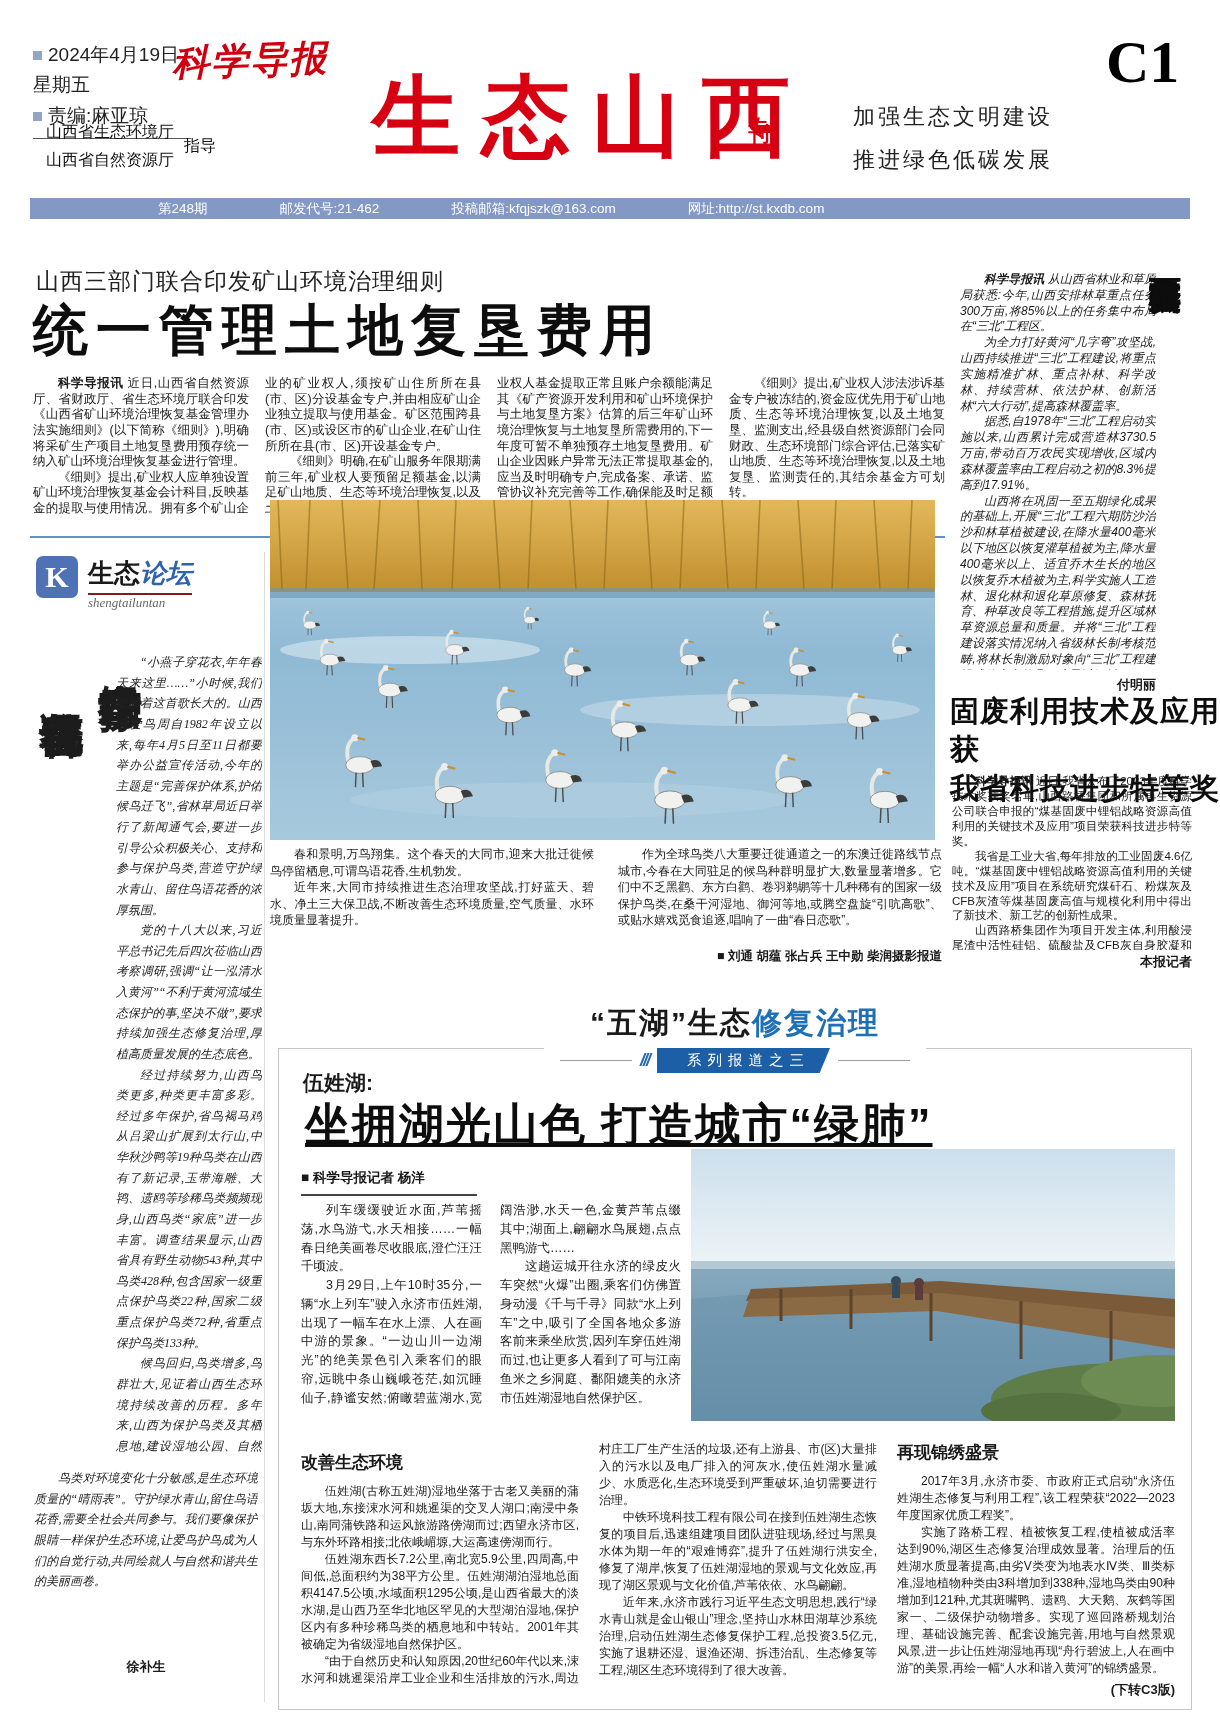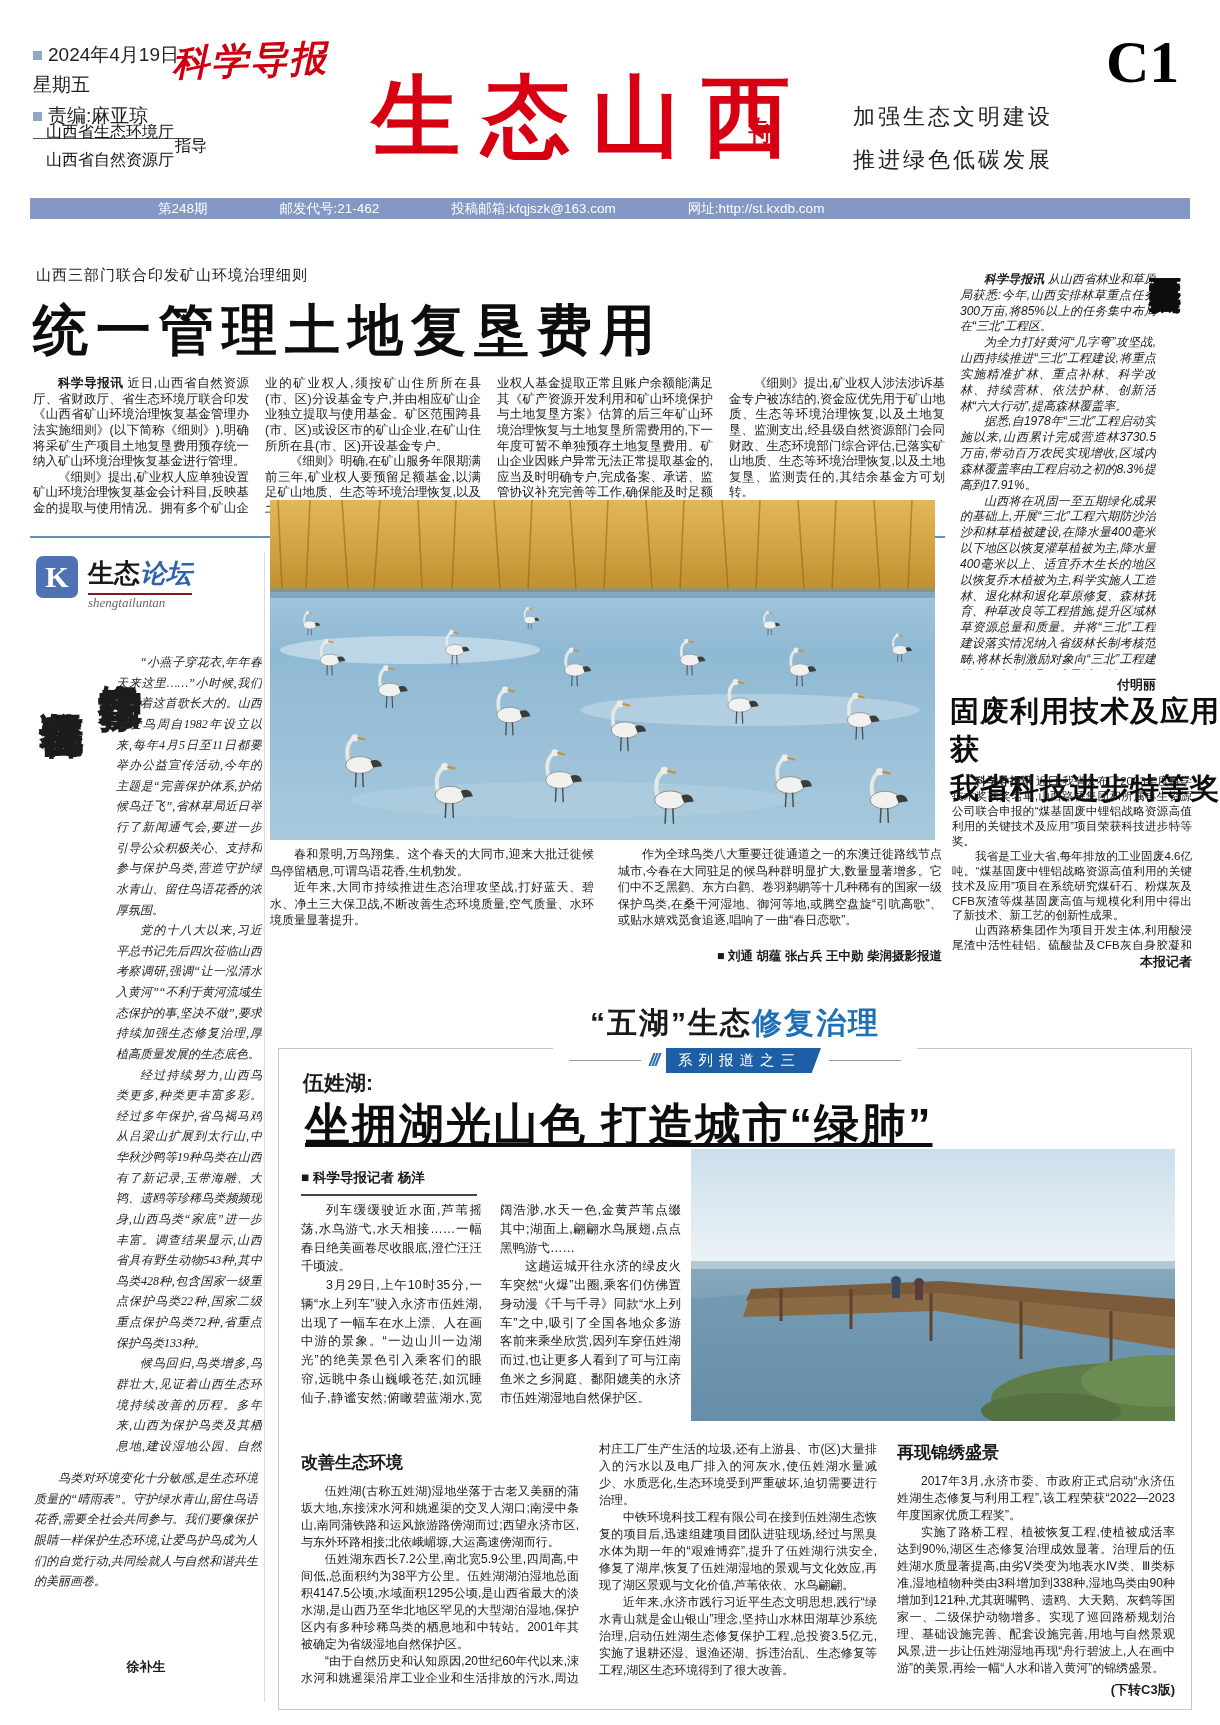--- a/index.html
+++ b/index.html
@@ -3,32 +3,32 @@
 <meta charset="utf-8">
 <style>
   * { margin:0; padding:0; box-sizing:border-box; }
   body { background:#e8e8e8; font-family:"Liberation Sans", sans-serif; }
   #page { position:relative; width:1220px; height:1725px; margin:0 auto; background:#ffffff; overflow:hidden; color:#1a1a1a; }
 
   
   .date-block { position:absolute; left:33px; top:40px; font-size:19px; color:#222; border-bottom:1px solid #555; padding-bottom:7px; width:158px; line-height:1.6; }
   .sq { display:inline-block; width:9px; height:9px; background:#93a5c4; margin-right:6px; vertical-align:middle; }
   .paper-logo { position:absolute; left:172px; top:36px; font-family:"Liberation Serif", serif; font-weight:bold; font-style:italic; font-size:37px; color:#ce0010; transform:rotate(-2deg); letter-spacing:2px; }
-  .guide { position:absolute; left:46px; top:118px; font-size:16px; line-height:1.75; color:#111; display:flex; align-items:center; gap:1px; }
+  .guide { position:absolute; left:46px; top:118px; font-size:16px; line-height:1.75; color:#111; display:flex; align-items:center; gap:10px; }
   .guide .lbl { font-size:16px; }
   .edition-title { position:absolute; left:372px; top:58px; font-family:"Liberation Serif", serif; font-weight:900; font-size:88px; color:#d60012; letter-spacing:22px; white-space:nowrap; }
   .edition-sub { position:absolute; left:745px; top:100px; writing-mode:vertical-rl; text-orientation:upright; font-size:21px; color:#d60012; letter-spacing:6px; font-weight:600; }
   .slogan { position:absolute; left:853px; top:96px; font-family:"Liberation Serif", serif; font-size:22px; letter-spacing:3px; line-height:1.95; color:#222; }
   .pageno { position:absolute; left:1106px; top:28px; font-family:"Liberation Serif", serif; font-weight:bold; font-size:60px; color:#000; }
 
   
   .infobar { position:absolute; left:30px; top:198px; width:1160px; height:21px; background:#8398c4; color:#fff; font-size:13.5px; display:flex; align-items:center; gap:72px; padding-left:128px; }
 
   
-  .kicker { position:absolute; left:36px; top:266px; font-size:15px; color:#222; letter-spacing:1px; }
+  .kicker { position:absolute; left:36px; top:266px; font-size:23px; color:#222; letter-spacing:1px; }
   .main-headline { position:absolute; left:33px; top:294px; font-size:55px; font-weight:900; letter-spacing:8px; color:#0d0d0d; white-space:nowrap; }
   .top-body { position:absolute; left:33px; top:376px; width:912px; height:152px; column-count:4; column-gap:16px; font-size:12.5px; line-height:1.25; text-align:justify; overflow:hidden; }
   .top-body p, .cap p, .colflow p, .essay p { text-indent:2em; }
   .lead-tag { font-weight:bold; }
   .byline-abs { position:absolute; font-weight:bold; font-size:13px; }
   .blue-rule { position:absolute; left:30px; top:536px; width:915px; height:2px; background:#628fc7; }
 
   
   .forest-body { position:absolute; left:960px; top:272px; width:196px; height:398px; font-size:12px; line-height:1.32; text-align:justify; overflow:hidden;font-style:italic; }
   .forest-body p, .waste-body p { text-indent:2em; }
@@ -59,21 +59,21 @@
   .cap-credit { position:absolute; left:270px; top:948px; width:672px; text-align:right; font-size:12.5px; font-weight:bold; }
 
   
   .lake-box { position:absolute; left:278px; top:1048px; width:914px; height:662px; border:1px solid #c6c6c6; }
   .series-badge { position:absolute; left:50%; top:-46px; transform:translateX(-50%); background:#fff; padding:0 16px; text-align:center; white-space:nowrap; }
   .series-main { font-size:30px; font-weight:900; letter-spacing:2px; }
   .series-main .blue { color:#1f6fb5; }
   .series-sub { display:flex; align-items:center; justify-content:center; gap:8px; margin-top:4px; }
   .series-line { width:72px; height:1px; background:#9a9a9a; }
   .slashes { color:#2a6cb0; font-weight:900; font-style:italic; font-size:18px; letter-spacing:-2px; }
-  .ribbon { background:#1d5fa6; color:#fff; font-size:14.5px; letter-spacing:6px; padding:3px 20px 3px 12px; clip-path:polygon(0 0, 100% 0, 94% 100%, 0 100%); }
+  .ribbon { background:#1d5fa6; color:#fff; font-size:14.5px; letter-spacing:6px; padding:3px 20px 3px 30px; clip-path:polygon(0 0, 100% 0, 94% 100%, 0 100%); }
   .lake-kicker { position:absolute; left:24px; top:20px; font-size:21px; font-weight:700; }
   .lake-headline { position:absolute; left:26px; top:46px; font-size:45px; font-weight:900; letter-spacing:2px; white-space:nowrap; color:#0d0d0d;text-decoration:underline; }
   .lake-byline { position:absolute; left:22px; top:120px; width:176px; font-size:13.5px; font-weight:bold; border-bottom:2px solid #444; padding-bottom:7px; }
   .lake-topcols { position:absolute; left:22px; top:152px; width:380px; height:238px; column-count:2; column-gap:18px; font-size:12.5px; line-height:1.5; text-align:justify; overflow:hidden; }
   .lake-photo { position:absolute; left:412px; top:100px; width:484px; height:272px; overflow:hidden; }
   .lake-bottomcols { position:absolute; left:22px; top:392px; width:874px; height:250px; column-count:3; column-gap:20px; font-size:12px; line-height:1.42; text-align:justify; overflow:hidden; }
   .subhead { font-size:17px; font-weight:800; margin:10px 0 8px; text-indent:0 !important; }
   .jump-note { position:absolute; right:16px; bottom:10px; font-weight:bold; font-size:13px; }
   .colflow { }
 </style>

